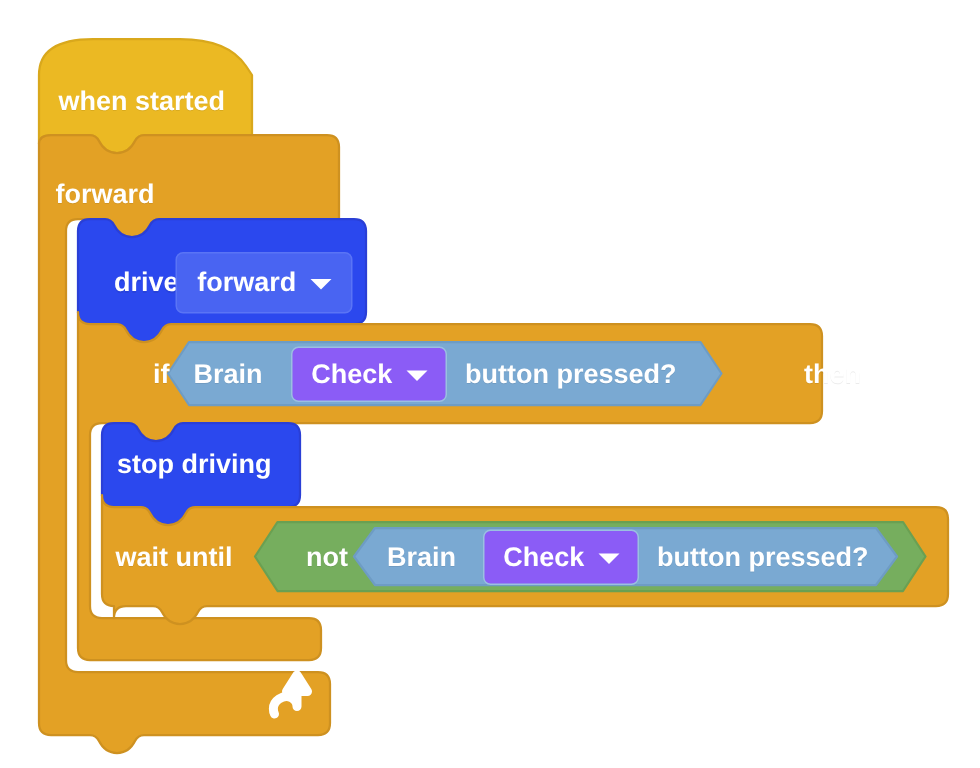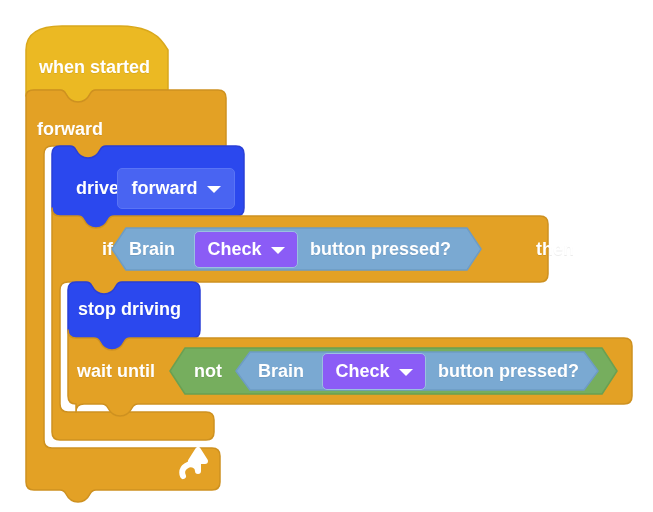--- a/index.html
+++ b/index.html
@@ -275,21 +275,21 @@
   </div>
 
   <div class="lbl" style="left:310px; top:240px;">button pressed?</div>
 
   <div class="lbl" style="left:497px; top:240px;margin-left:39px;">then</div>
 
   <div class="lbl" style="left:78px; top:300px;">stop driving</div>
 
   <div class="lbl" style="left:77px; top:362px;">wait until</div>
 
-  <div class="lbl" style="left:194px; top:362px;">not</div>
+  <div class="lbl" style="left:204px; top:362px;">not</div>
 
   <div class="lbl" style="left:258px; top:362px;">Brain</div>
 
   <div class="field sensing" style="left:322px; top:353px; width:104px; height:37px;">
     <span>Check</span>
     <span class="caret"></span>
   </div>
 
   <div class="lbl" style="left:438px; top:362px;">button pressed?</div>
 

